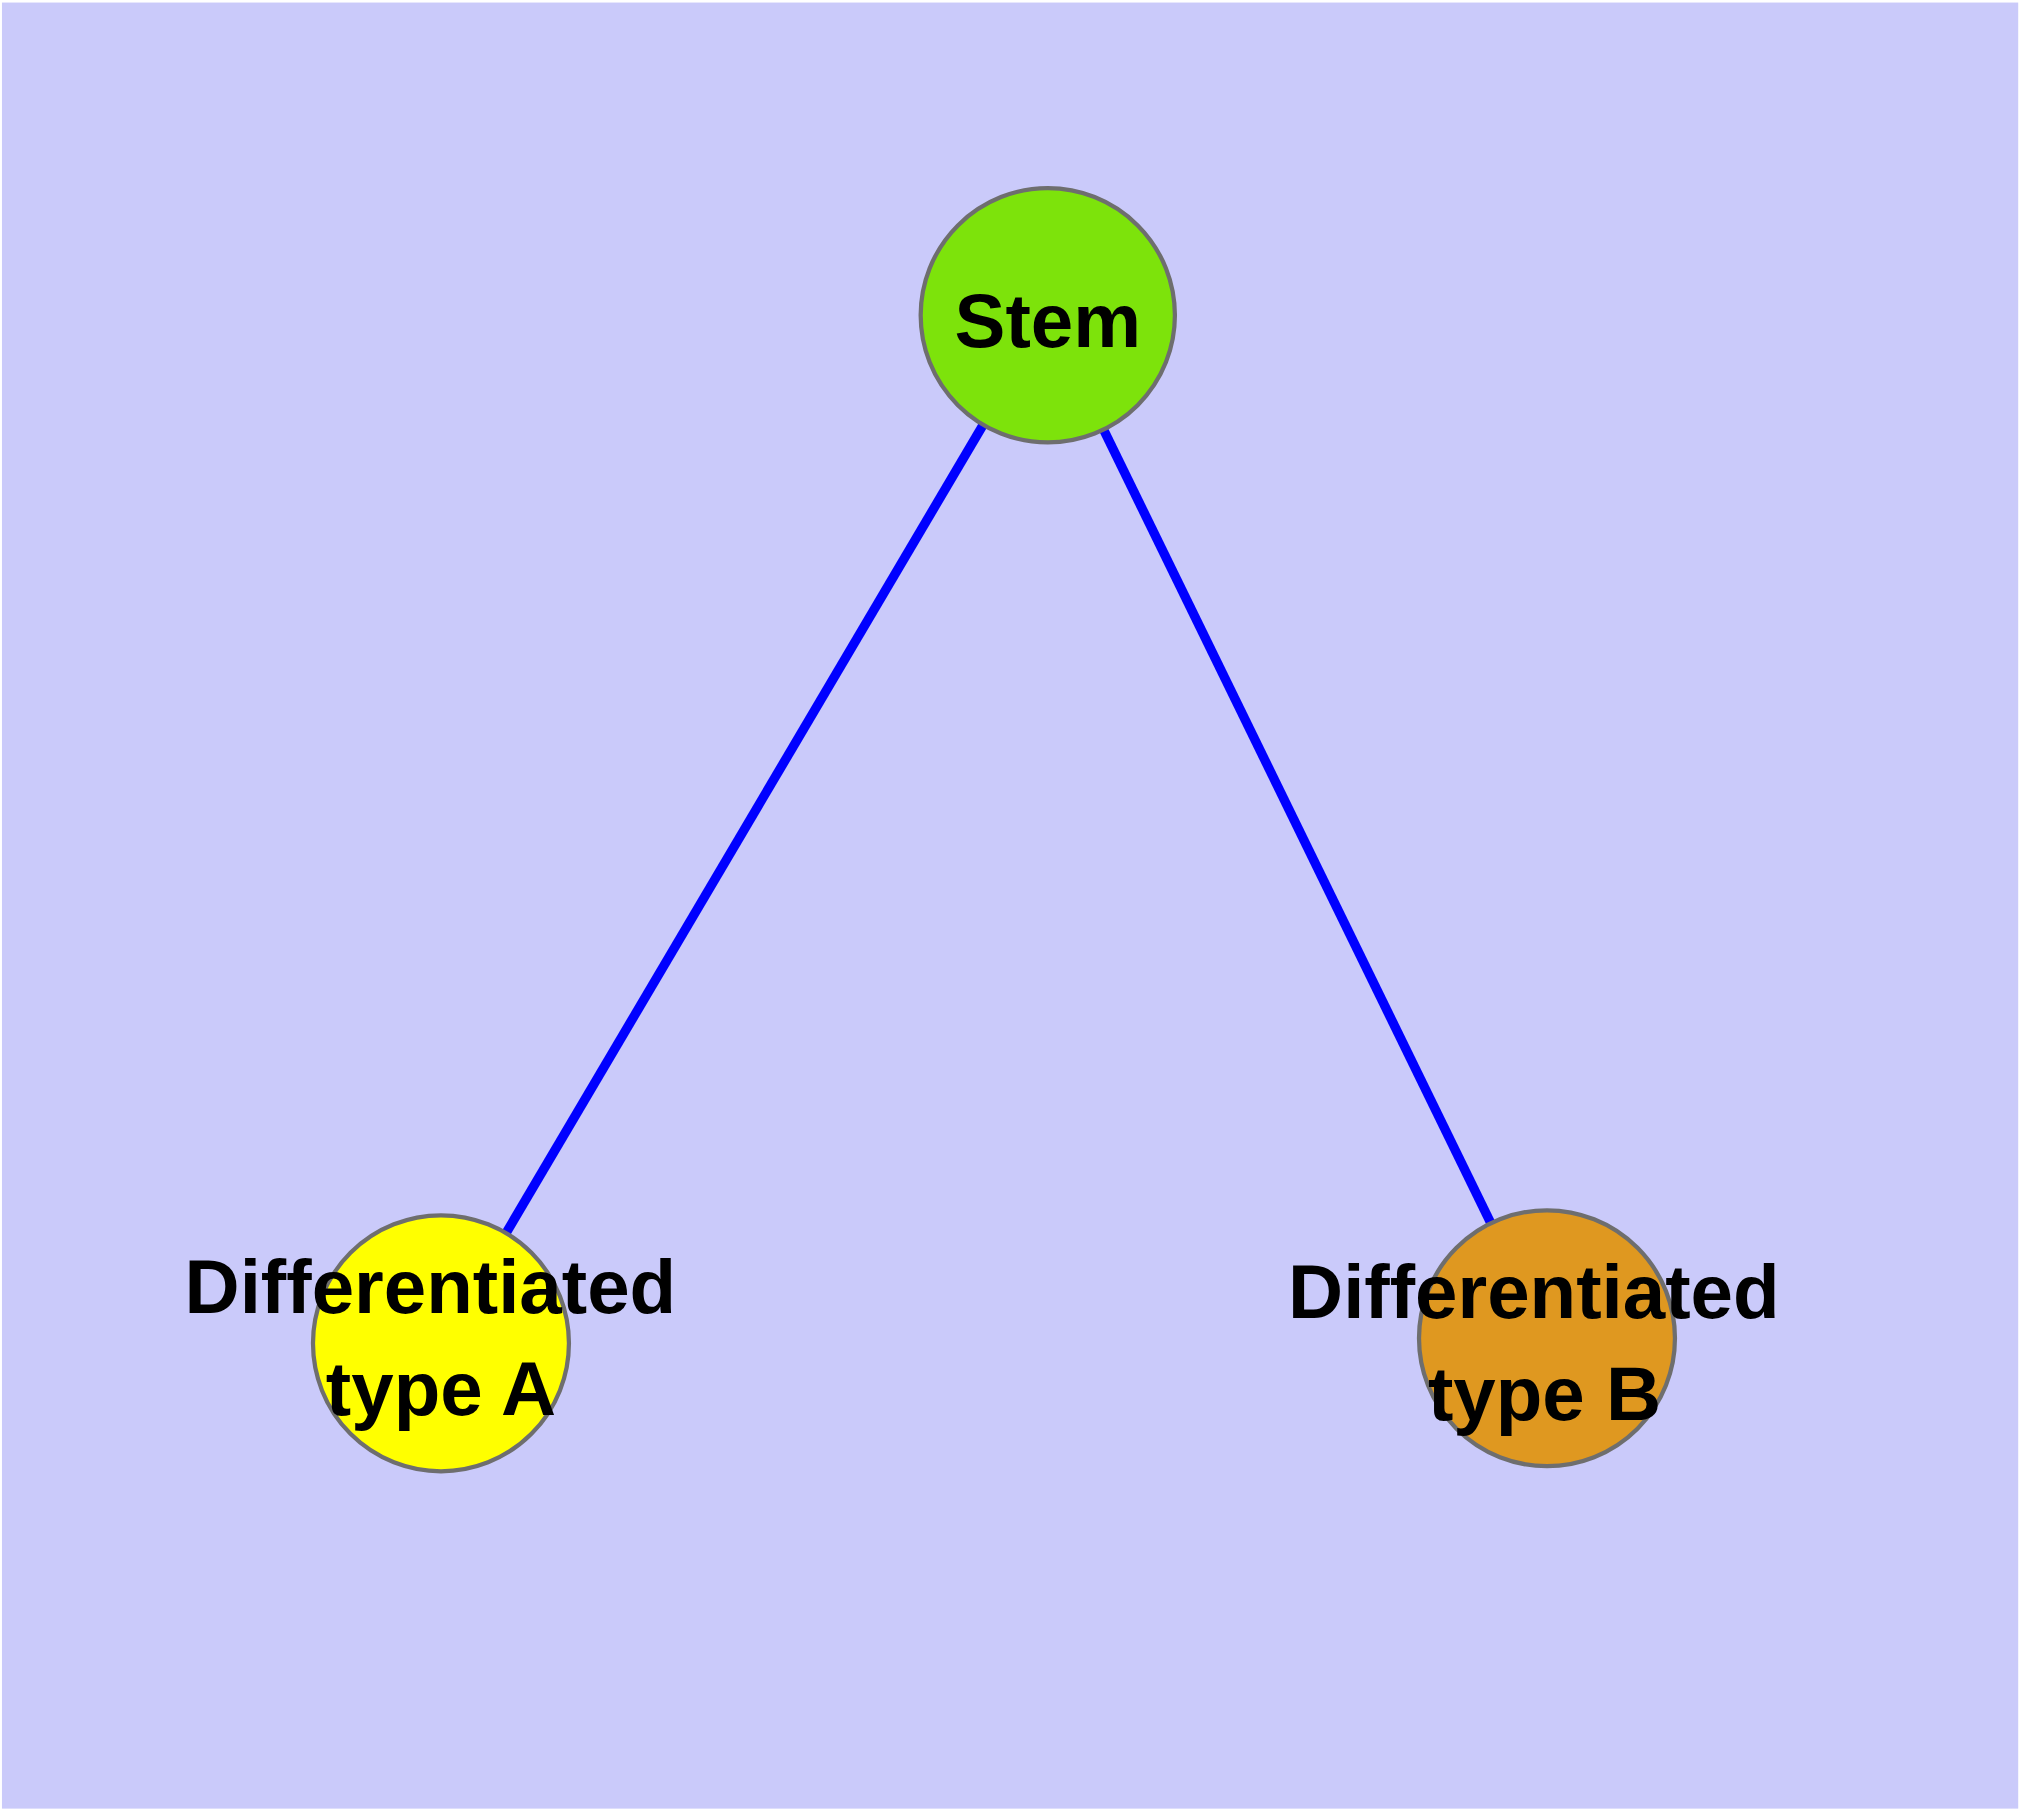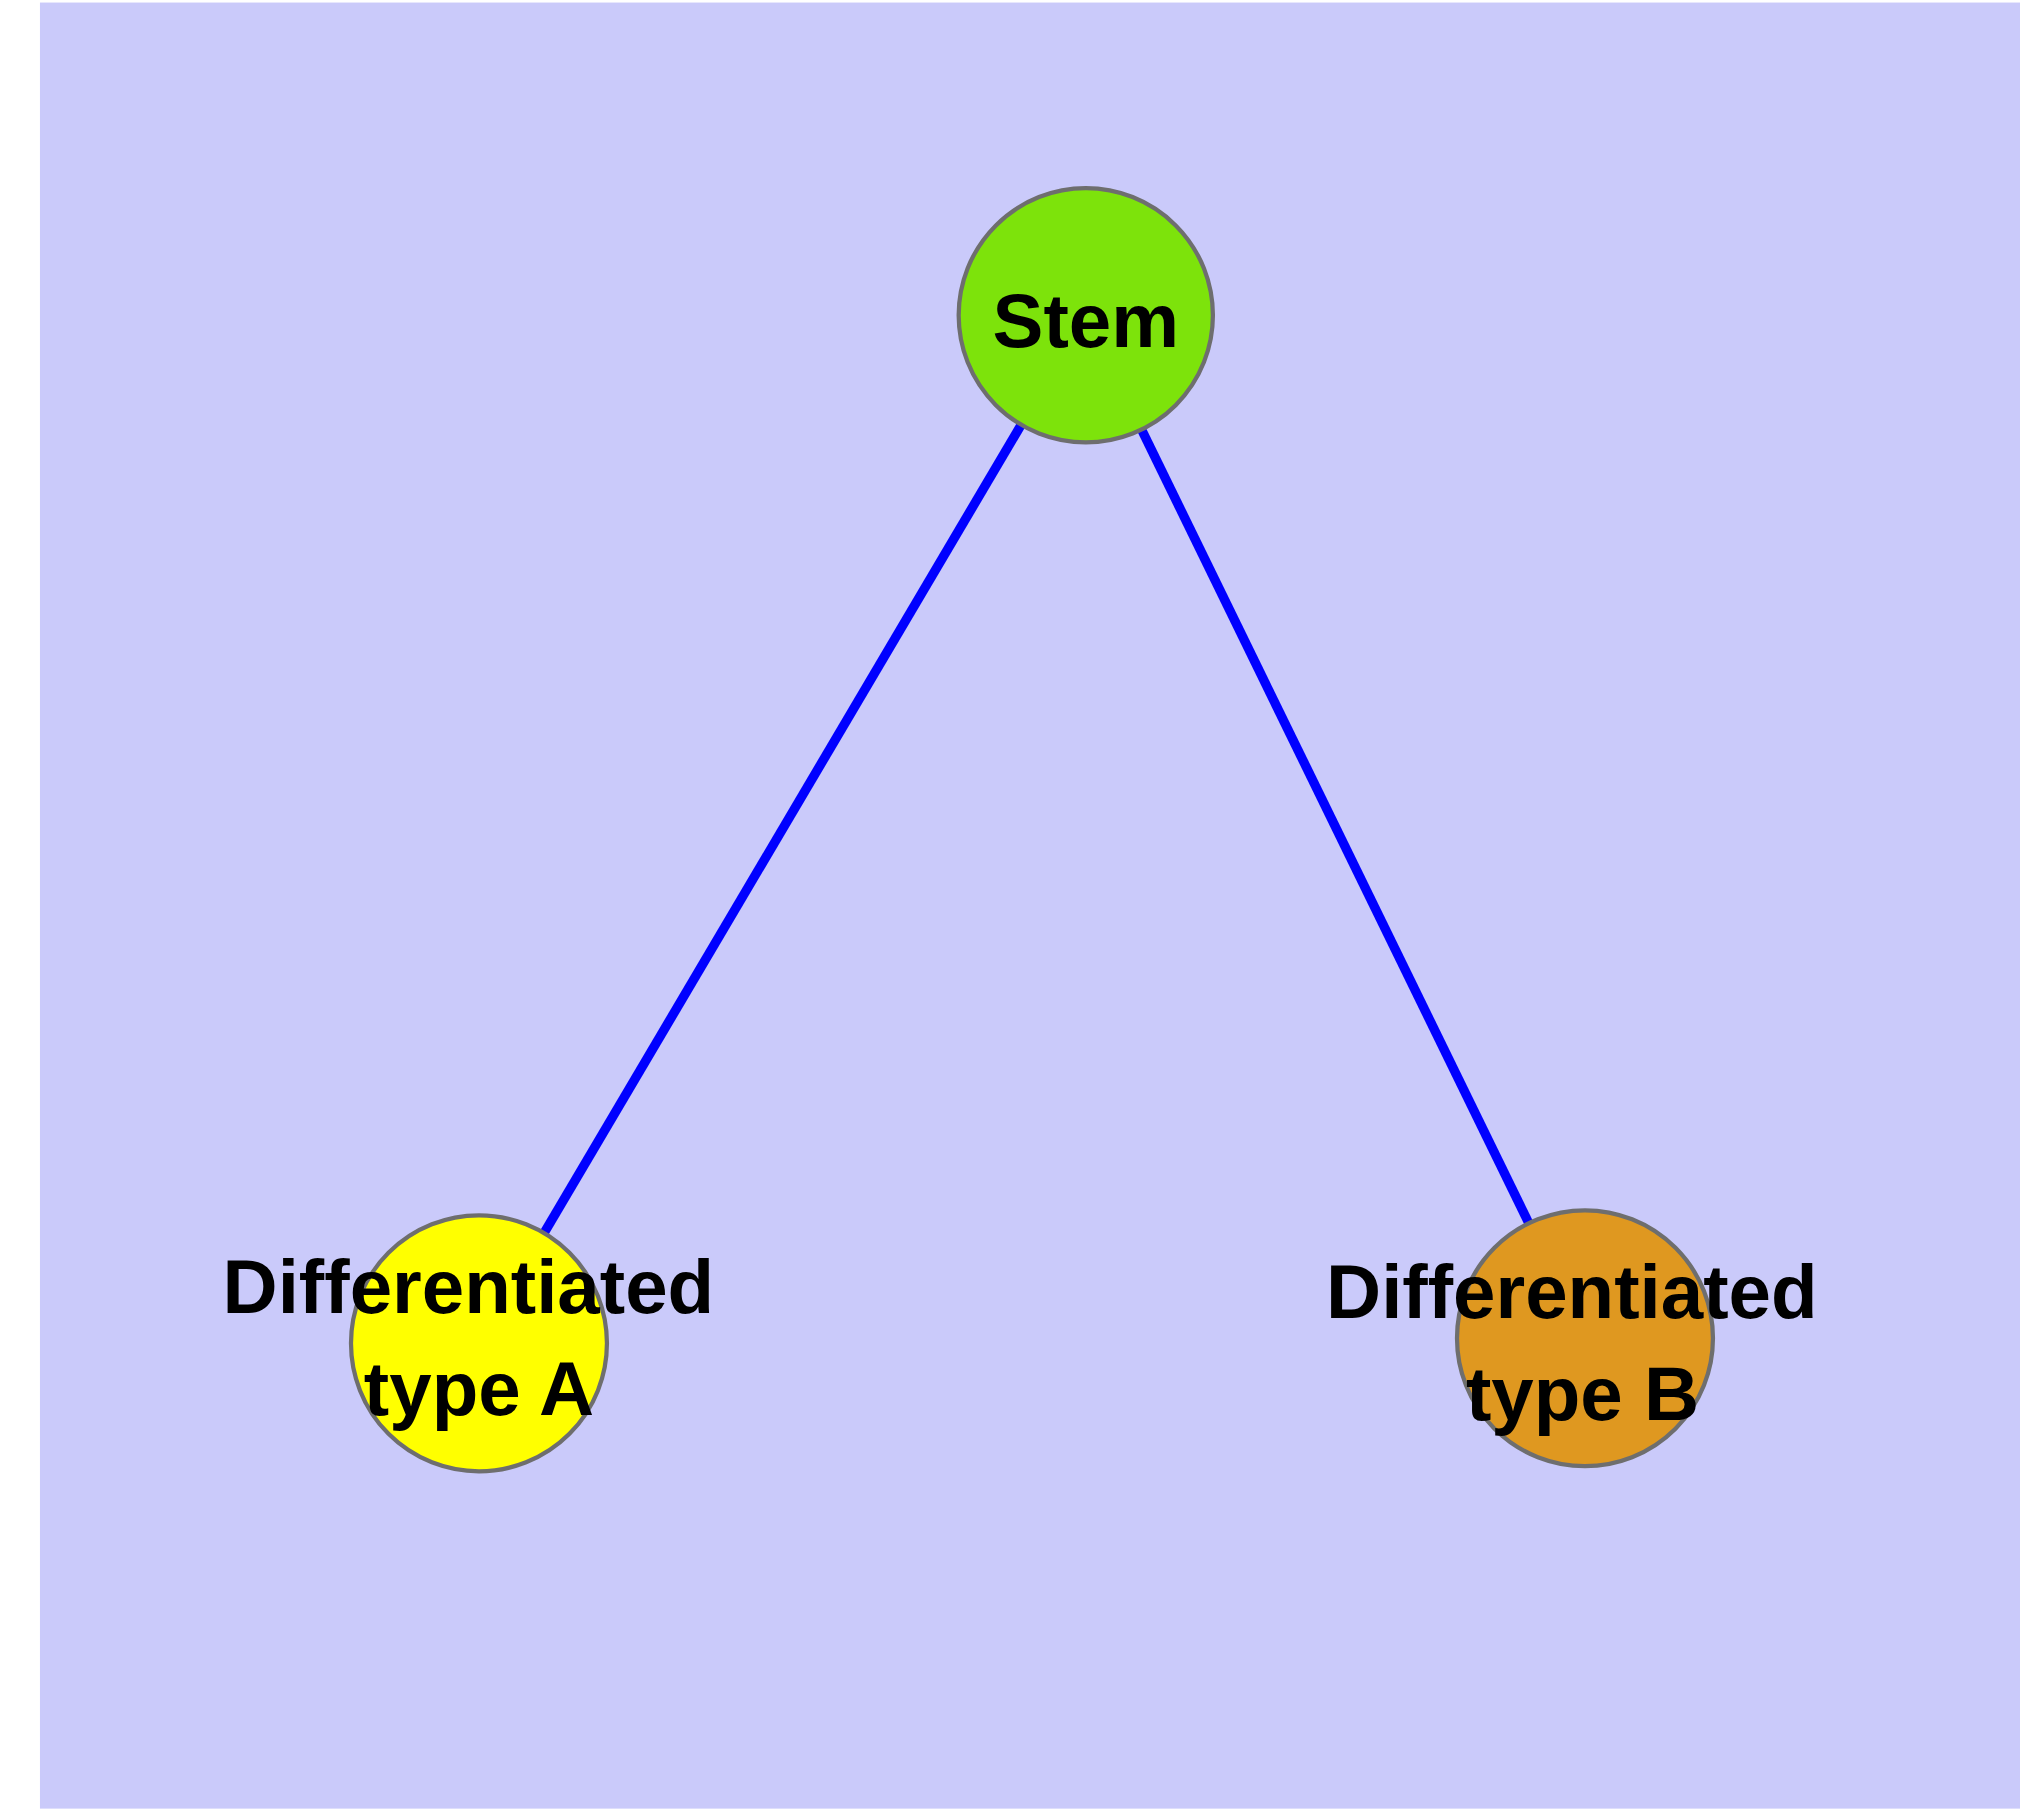--- a/index.html
+++ b/index.html
@@ -8,21 +8,20 @@
     background: #ffffff;
     width: 2021px;
     height: 1812px;
     overflow: hidden;
     font-family: "Liberation Sans", "DejaVu Sans", sans-serif;
   }
   #stage {
     position: relative;
     width: 1703px;
     height: 1812px;
-    padding-left: 38px;
   }
   svg { display: block; }
   .edge {
     stroke-width: 11px;
     stroke-linecap: butt;
   }
   .node-circle {
     stroke: #6e6e6e;
     stroke-width: 5px;
   }

